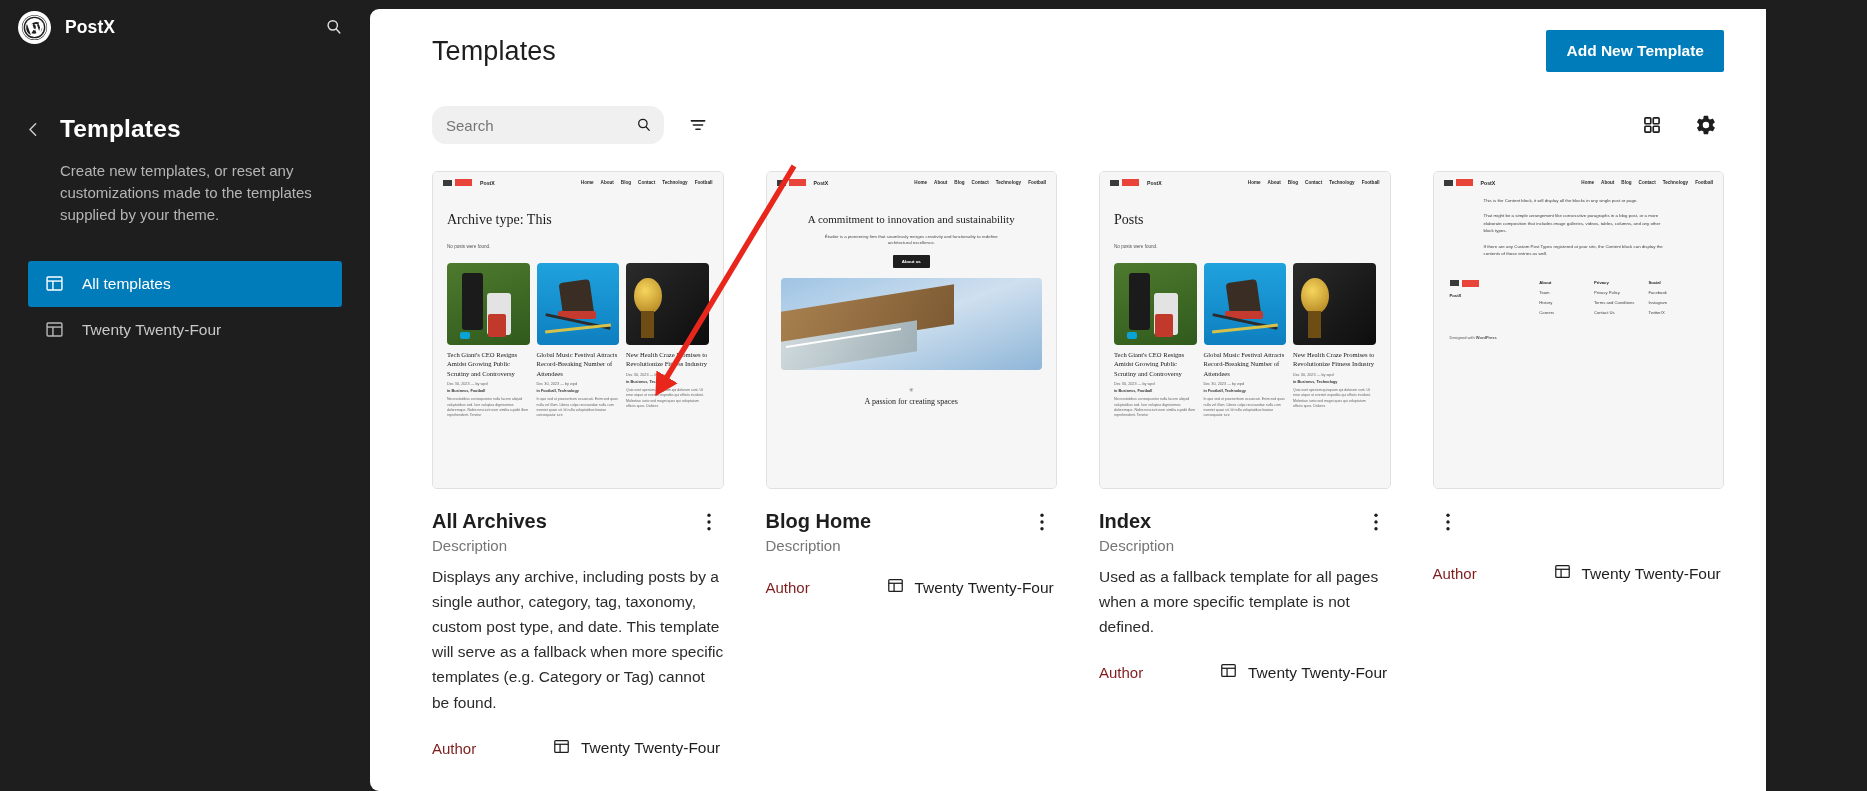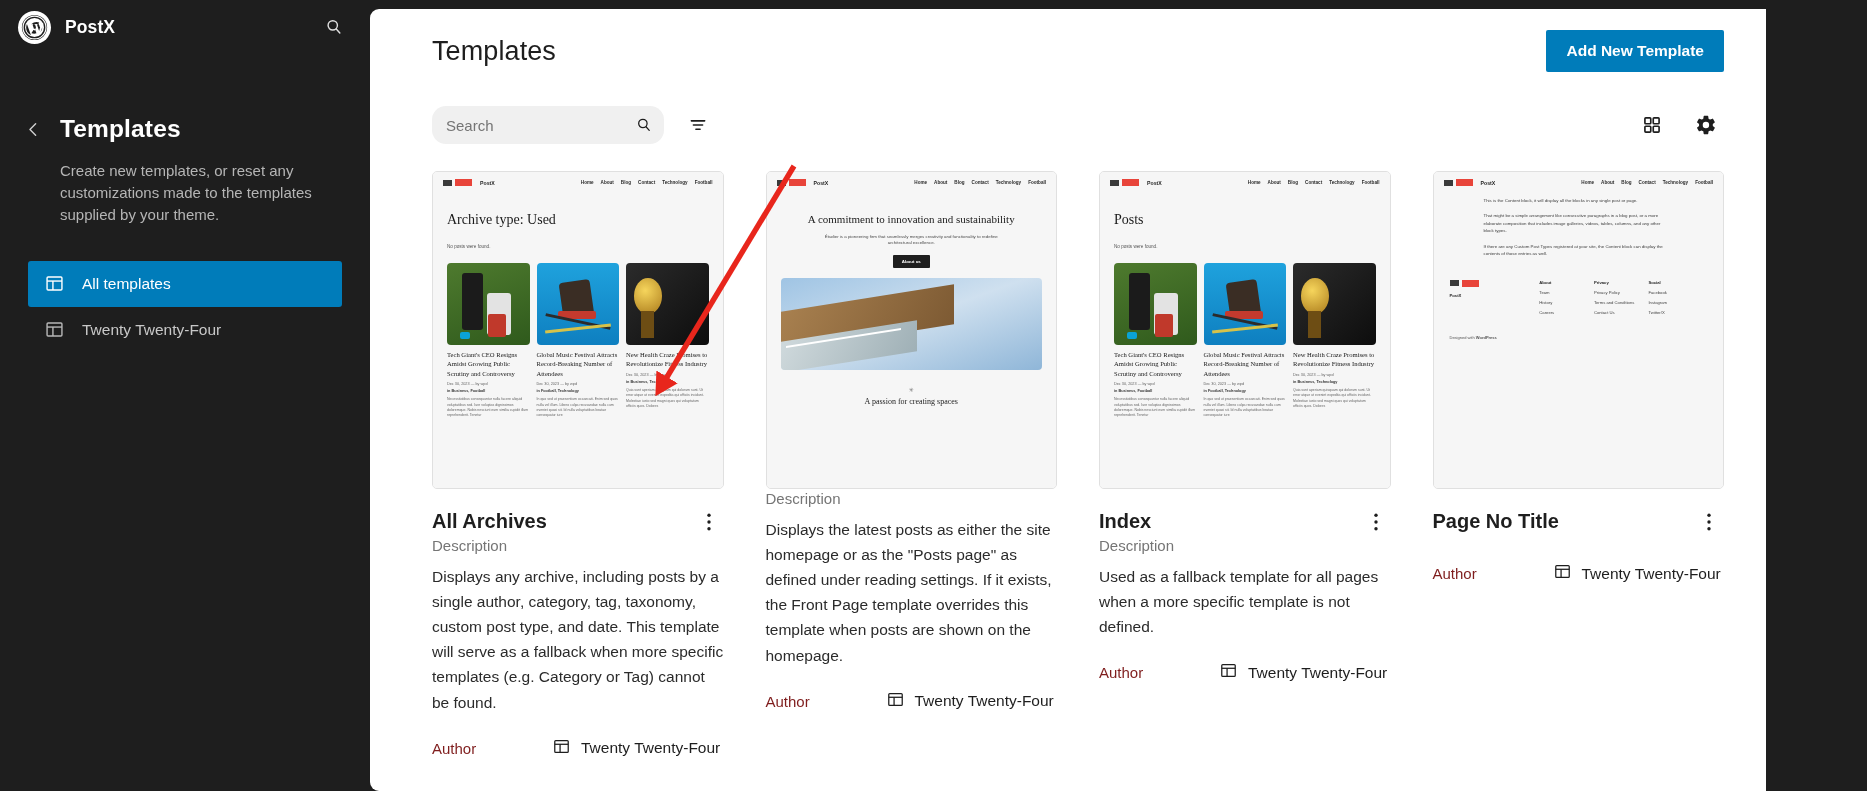--- a/index.html
+++ b/index.html
@@ -347,21 +347,21 @@
               <span class="mini-brand">PostX</span>
               <span class="mini-menu">
                 <span>Home</span>
                 <span>About</span>
                 <span>Blog</span>
                 <span>Contact</span>
                 <span>Technology</span>
                 <span>Football</span>
               </span>
             </div>
-            <div class="mini-h1">Archive type: Used</div>
+            <div class="mini-h1">Archive type: This</div>
             <div class="mini-note">No posts were found.</div>
             <div class="mini-cols">
               <div>
                 <div class="mini-img" style="background:linear-gradient(160deg,#4e7a2e,#2f5a1c);">
                   <div style="position:absolute;left:18%;top:12%;width:26%;height:70%;background:#1b1b1b;border-radius:3px;"></div>
                   <div style="position:absolute;left:48%;top:36%;width:30%;height:52%;background:#e3e3e3;border-radius:3px;"></div>
                   <div style="position:absolute;left:50%;top:62%;width:22%;height:28%;background:#c0392b;border-radius:2px;"></div>
                   <div style="position:absolute;left:16%;top:84%;width:12%;height:9%;background:#0aa3d6;border-radius:2px;"></div>
                 </div>
                 <div class="mini-ptitle">Tech Giant's CEO Resigns Amidst Growing Public Scrutiny and Controversy</div>
@@ -444,22 +444,31 @@
             <div class="mini-btn">About us</div>
             <div class="hero-img" style="background:linear-gradient(160deg,#9fc4e4 0%,#cfe0ef 48%,#8fb6d8 100%);position:relative;">
               <div style="position:absolute;left:0;top:22%;width:66%;height:44%;background:linear-gradient(120deg,#a8804f,#7d5a33);transform:skewY(-9deg);"></div>
               <div style="position:absolute;left:0;top:58%;width:52%;height:34%;background:linear-gradient(120deg,#cfd9dc,#9fb0b6);transform:skewY(-9deg);"></div>
               <div style="position:absolute;left:2%;top:64%;width:44%;height:2px;background:#fff;transform:skewY(-9deg);"></div>
             </div>
             <div class="mini-dot">✳</div>
             <div class="mini-tail">A passion for creating spaces</div>
           </div>
         </div>
+        <div class="card-head">
+          <div class="card-title">Blog Home</div>
+          <div class="kebab">
+            <svg width="4" height="18" viewBox="0 0 4 18" fill="#1e1e1e">
+              <circle cx="2" cy="2.2" r="1.7"></circle>
+                <circle cx="2" cy="9" r="1.7"></circle>
+                <circle cx="2" cy="15.8" r="1.7"></circle>
+            </svg>
+          </div>
+        </div>
         <div class="desc-label">Description</div>
-        <div class="desc-text">Displays the latest posts as either the site homepage or as the "Posts page" as defined under reading settings. If it exists, the Front Page template overrides this template when posts are shown on the homepage.</div>
         <div class="author-row">
           <div class="author-label">Author</div>
           <div class="author-val">
             <span>
               <svg width="19" height="19" viewBox="0 0 24 24" fill="none" stroke="#1e1e1e" stroke-width="1.6">
                 <rect x="3.5" y="4.5" width="17" height="15" rx="1.2"></rect>
                 <line x1="3.5" y1="9.2" x2="20.5" y2="9.2"></line>
                 <line x1="10.2" y1="9.2" x2="10.2" y2="19.5"></line>
               </svg>
             </span>
@@ -604,21 +613,20 @@
                   <div class="mini-foot-l">Twitter/X</div>
                 </div>
               </div>
             </div>
             <div class="mini-credit">
               <span>Designed with </span><b>WordPress</b>
             </div>
           </div>
         </div>
         <div class="card-head">
-          <div class="card-title">Page No Title</div>
           <div class="kebab">
             <svg width="4" height="18" viewBox="0 0 4 18" fill="#1e1e1e">
               <circle cx="2" cy="2.2" r="1.7"></circle>
                 <circle cx="2" cy="9" r="1.7"></circle>
                 <circle cx="2" cy="15.8" r="1.7"></circle>
             </svg>
           </div>
         </div>
         <div class="author-row" style="margin-top:26px;">
           <div class="author-label">Author</div>

